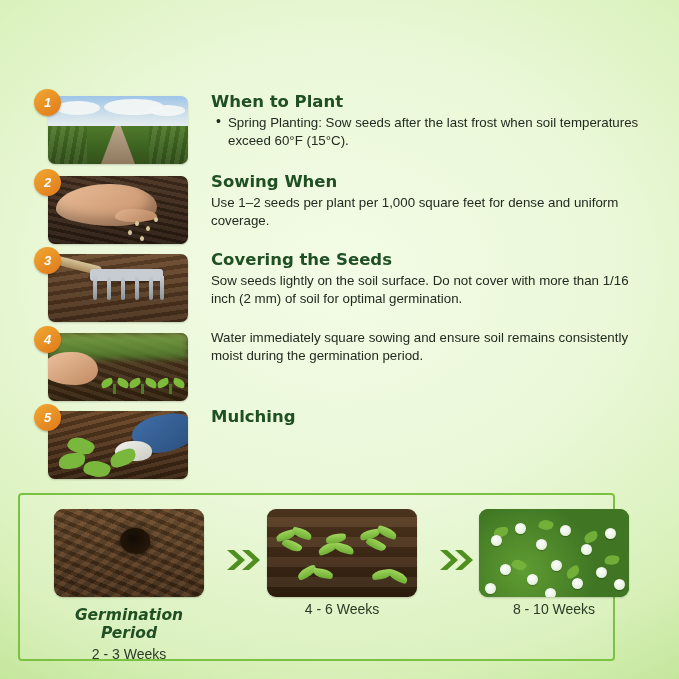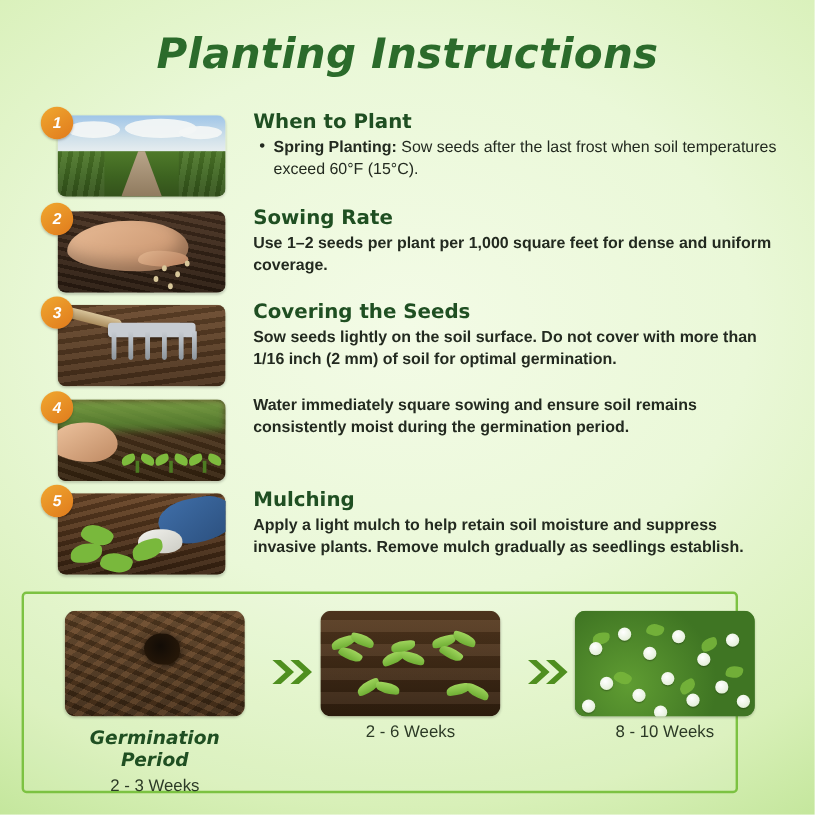--- a/index.html
+++ b/index.html
@@ -90,21 +90,20 @@
     font-weight: bold;
     font-size: 16.5px;
     color: #1f4f22;
     margin: 0 0 3px 0;
   }
   .step-text {
     font-size: 13.3px;
     line-height: 17.5px;
     color: #232a20;
     margin: 0;
-    font-weight: bold;
   }
   ul.step-list {
     margin: 0;
     padding-left: 17px;
     list-style: none;
   }
   ul.step-list li {
     font-size: 13.3px;
     line-height: 17.5px;
     color: #232a20;
@@ -112,21 +111,21 @@
     margin-bottom: 1px;
   }
   ul.step-list li::before {
     content: "\2022";
     position: absolute;
     left: -12px;
     top: -1px;
     font-size: 14px;
     color: #232a20;
   }
-  .bold-lead { font-weight: bold; }
+  .bold-lead { font-weight: normal; }
 
   
   .timeline {
     position: absolute;
     left: 18px;
     top: 493px;
     width: 597px;
     height: 168px;
     border: 2px solid #7cc242;
     border-radius: 4px;
@@ -347,21 +346,20 @@
     position:absolute; width:14px; height:10px;
     background:#77b53b; border-radius: 60% 25% 60% 25%;
     opacity:0.9;
   }
 </style>
 </head>
 <body>
 
 <div id="page">
 
-  <h1 class="title">Planting Instructions</h1>
 
   <div class="steps">
 
     <div class="step" style="top:12px;">
       <div class="thumb-wrap">
         <div class="badge">1</div>
         <div class="thumb">
           <div class="ph ph-field">
             <div class="sky"></div>
             <div class="cloud" style="left:6%;top:8%;width:44px;height:14px;"></div>
@@ -392,21 +390,21 @@
             <div class="finger"></div>
             <div class="seed" style="left:62%;top:66%;"></div>
             <div class="seed" style="left:70%;top:74%;"></div>
             <div class="seed" style="left:57%;top:80%;"></div>
             <div class="seed" style="left:76%;top:60%;"></div>
             <div class="seed" style="left:66%;top:88%;"></div>
           </div>
         </div>
       </div>
       <div class="step-body">
-        <div class="step-head">Sowing Rate</div>
+        <div class="step-head">Sowing When</div>
         <p class="step-text">Use 1–2 seeds per plant per 1,000 square feet for dense and uniform coverage.</p>
       </div>
     </div>
 
     <div class="step" style="top:170px;">
       <div class="thumb-wrap">
         <div class="badge">3</div>
         <div class="thumb">
           <div class="ph ph-rake">
             <div class="soil"></div>
@@ -468,21 +466,20 @@
             <div class="glove"></div>
             <div class="leafy" style="left:8%;top:62%;"></div>
             <div class="leafy" style="left:26%;top:74%;transform:rotate(18deg);"></div>
             <div class="leafy" style="left:44%;top:58%;transform:rotate(-12deg);"></div>
             <div class="leafy" style="left:14%;top:40%;transform:rotate(26deg);"></div>
           </div>
         </div>
       </div>
       <div class="step-body">
         <div class="step-head">Mulching</div>
-        <p class="step-text">Apply a light mulch to help retain soil moisture and suppress invasive plants. Remove mulch gradually as seedlings establish.</p>
       </div>
     </div>
 
   </div>
 
   <div class="timeline">
 
     <div class="tl-item" style="left:34px;">
       <div class="tl-img">
         <div class="ph tl1">
@@ -523,21 +520,21 @@
           <div class="plant" style="left:20%;top:58%;">
             <i style="left:0;top:8px;transform:rotate(-26deg);"></i>
             <i style="left:16px;top:9px;transform:rotate(8deg) scaleX(-1);"></i>
           </div>
           <div class="plant" style="left:70%;top:60%;">
             <i style="left:0;top:8px;transform:rotate(-8deg);"></i>
             <i style="left:16px;top:10px;transform:rotate(22deg) scaleX(-1);"></i>
           </div>
         </div>
       </div>
-      <div class="tl-sub">2 - 6 Weeks</div>
+      <div class="tl-sub">4 - 6 Weeks</div>
     </div>
 
     <div class="chev" style="left:417px;">
       <svg width="38" height="24" viewBox="0 0 38 24">
         <path d="M2 2 L13 12 L2 22 L9 22 L20 12 L9 2 Z" fill="#4f8f1f"></path>
         <path d="M17 2 L28 12 L17 22 L24 22 L35 12 L24 2 Z" fill="#4f8f1f"></path>
       </svg>
     </div>
 
     <div class="tl-item" style="left:459px;">

